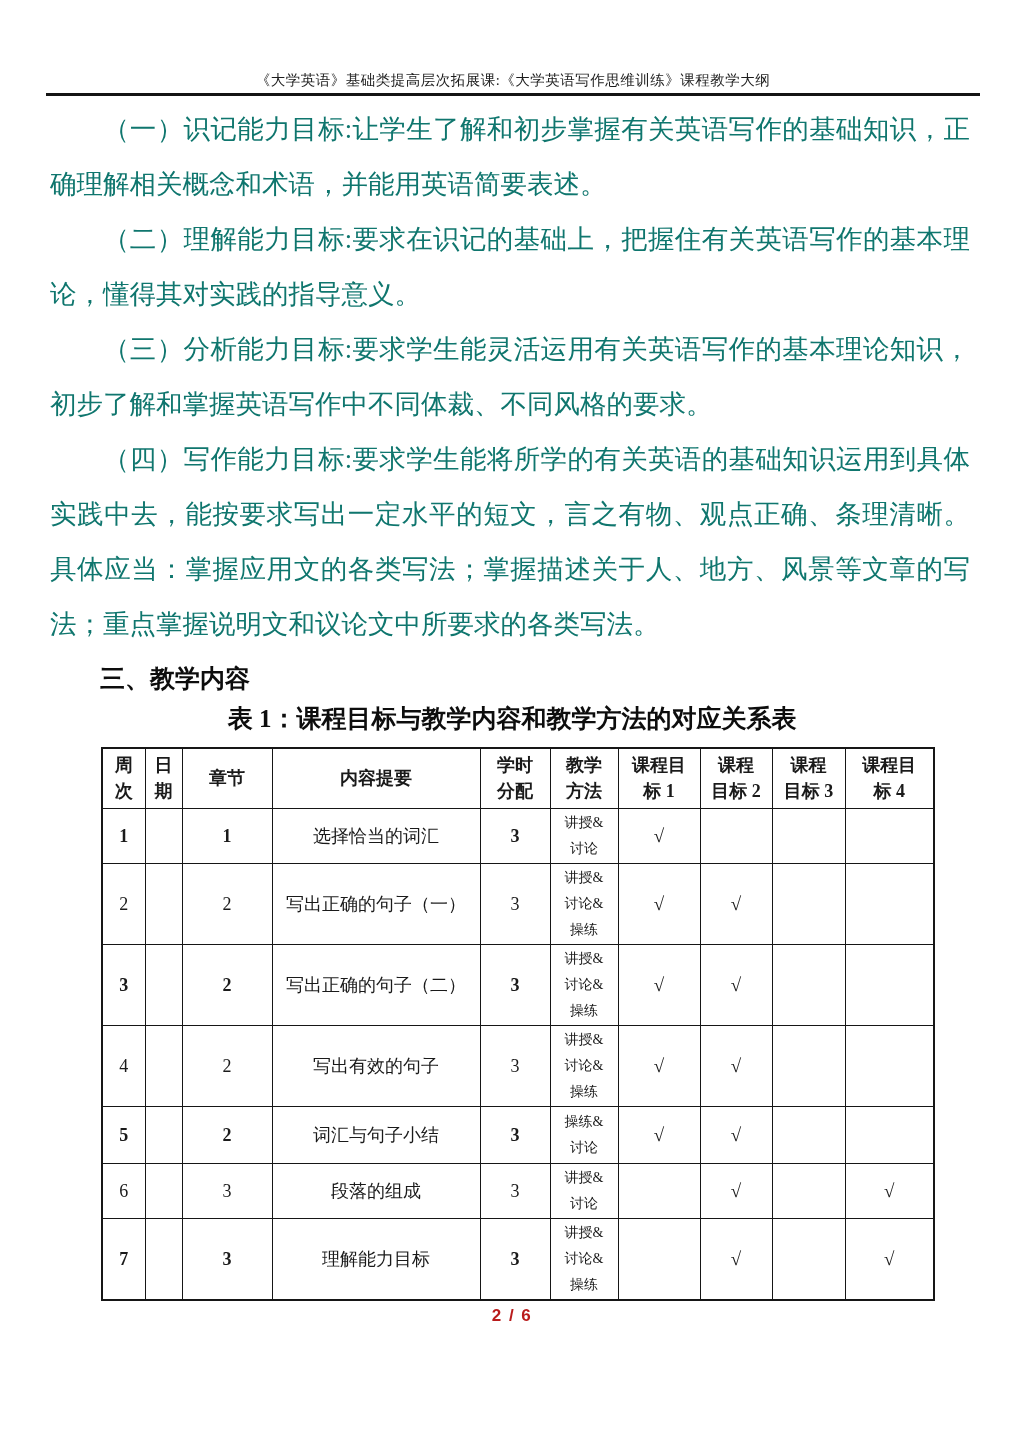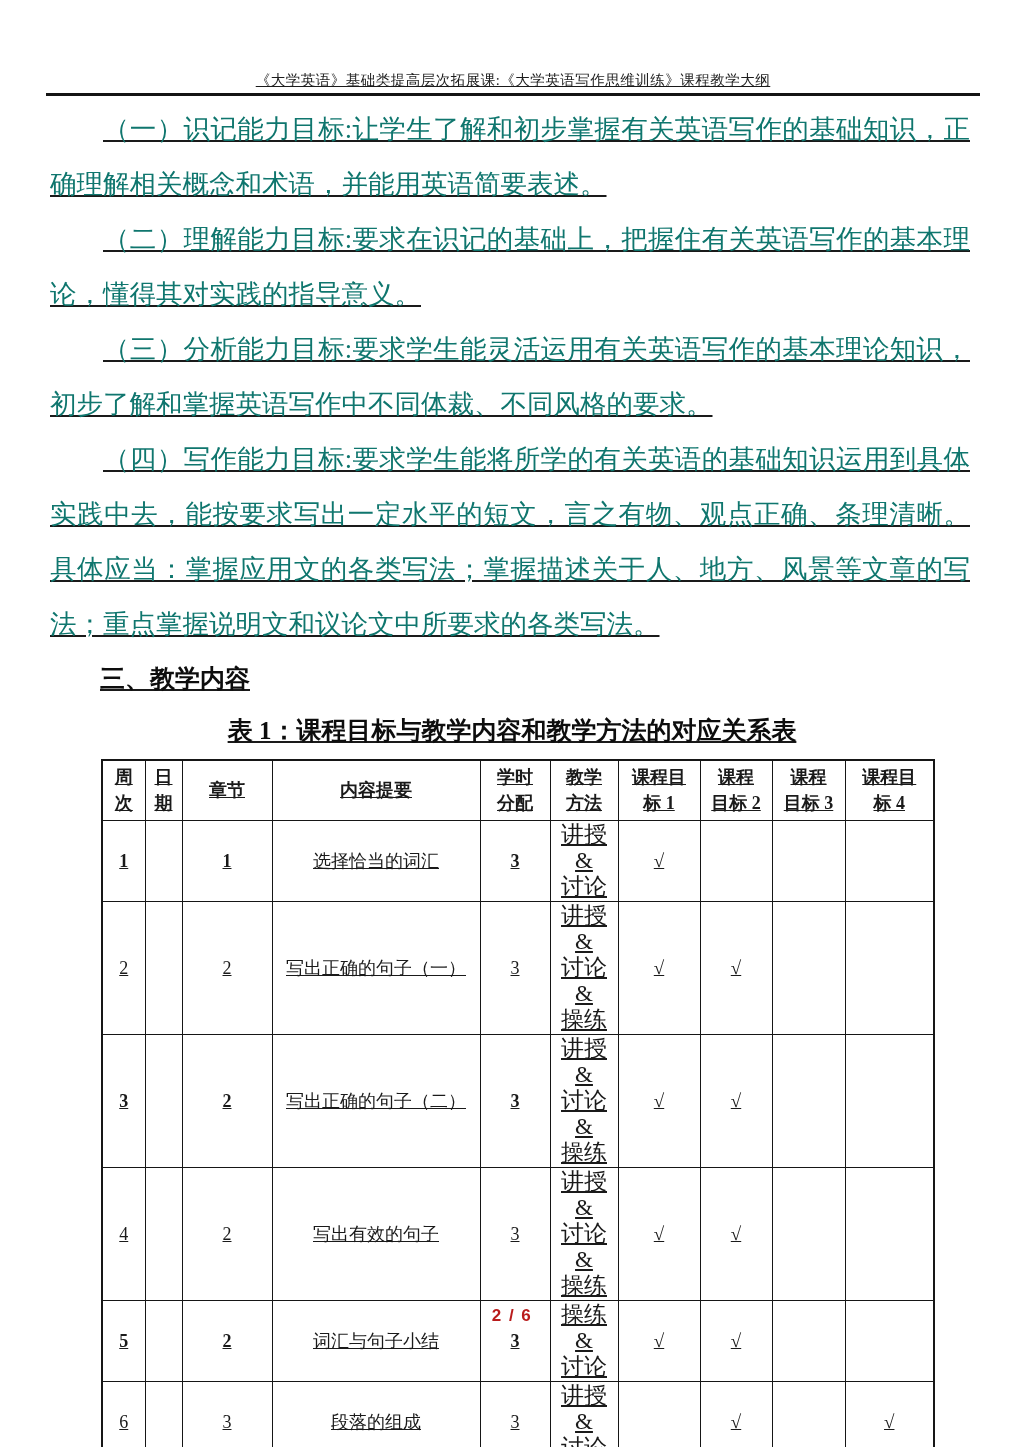--- a/index.html
+++ b/index.html
@@ -5,21 +5,20 @@
   * { margin: 0; padding: 0; box-sizing: border-box; }
   html, body { background: #ffffff; }
   .page {
     position: relative;
     width: 1024px;
     height: 1447px;
     background: #ffffff;
     color: #1a1a1a;
     font-family: "Liberation Serif", "DejaVu Serif", serif;
     overflow: hidden;
-    text-decoration: underline;
   }
   
   .doc-header {
     margin: 0 44px 0 46px;
     padding-top: 70px;
     padding-bottom: 3px;
     border-bottom: 3px solid #141414;
     text-align: center;
   }
   .doc-header .hdr-title {
@@ -43,21 +42,21 @@
     margin: 9px 16px 0 50px;
     text-indent: 2em;
     font-family: "Liberation Sans", "DejaVu Sans", sans-serif;
     font-size: 25px;
     line-height: 34px;
     font-weight: 700;
     color: #0d0d0d;
   }
   
   .table-title {
-    margin-top: 21px;
+    margin-top: 9px;
     text-align: center;
     font-size: 25px;
     line-height: 30px;
     font-weight: 700;
     color: #0d0d0d;
   }
   
   table.course-table {
     margin: 13px 0 0 101px;
     width: 832px;
@@ -78,21 +77,21 @@
     font-weight: 700;
     white-space: pre-line;
   }
   .course-table td {
     font-size: 18px;
     line-height: 26px;
     font-weight: 400;
   }
   .course-table td.c-methods {
     white-space: pre-line;
-    font-size: 23px;
+    font-size: 14px;
     line-height: 26px;
   }
   .course-table td.c-goal { font-size: 19px; }
   .course-table tr.emph td.num { font-weight: 700; }
   
   .page-number {
     position: absolute;
     top: 1306px;
     left: 0;
     width: 100%;

